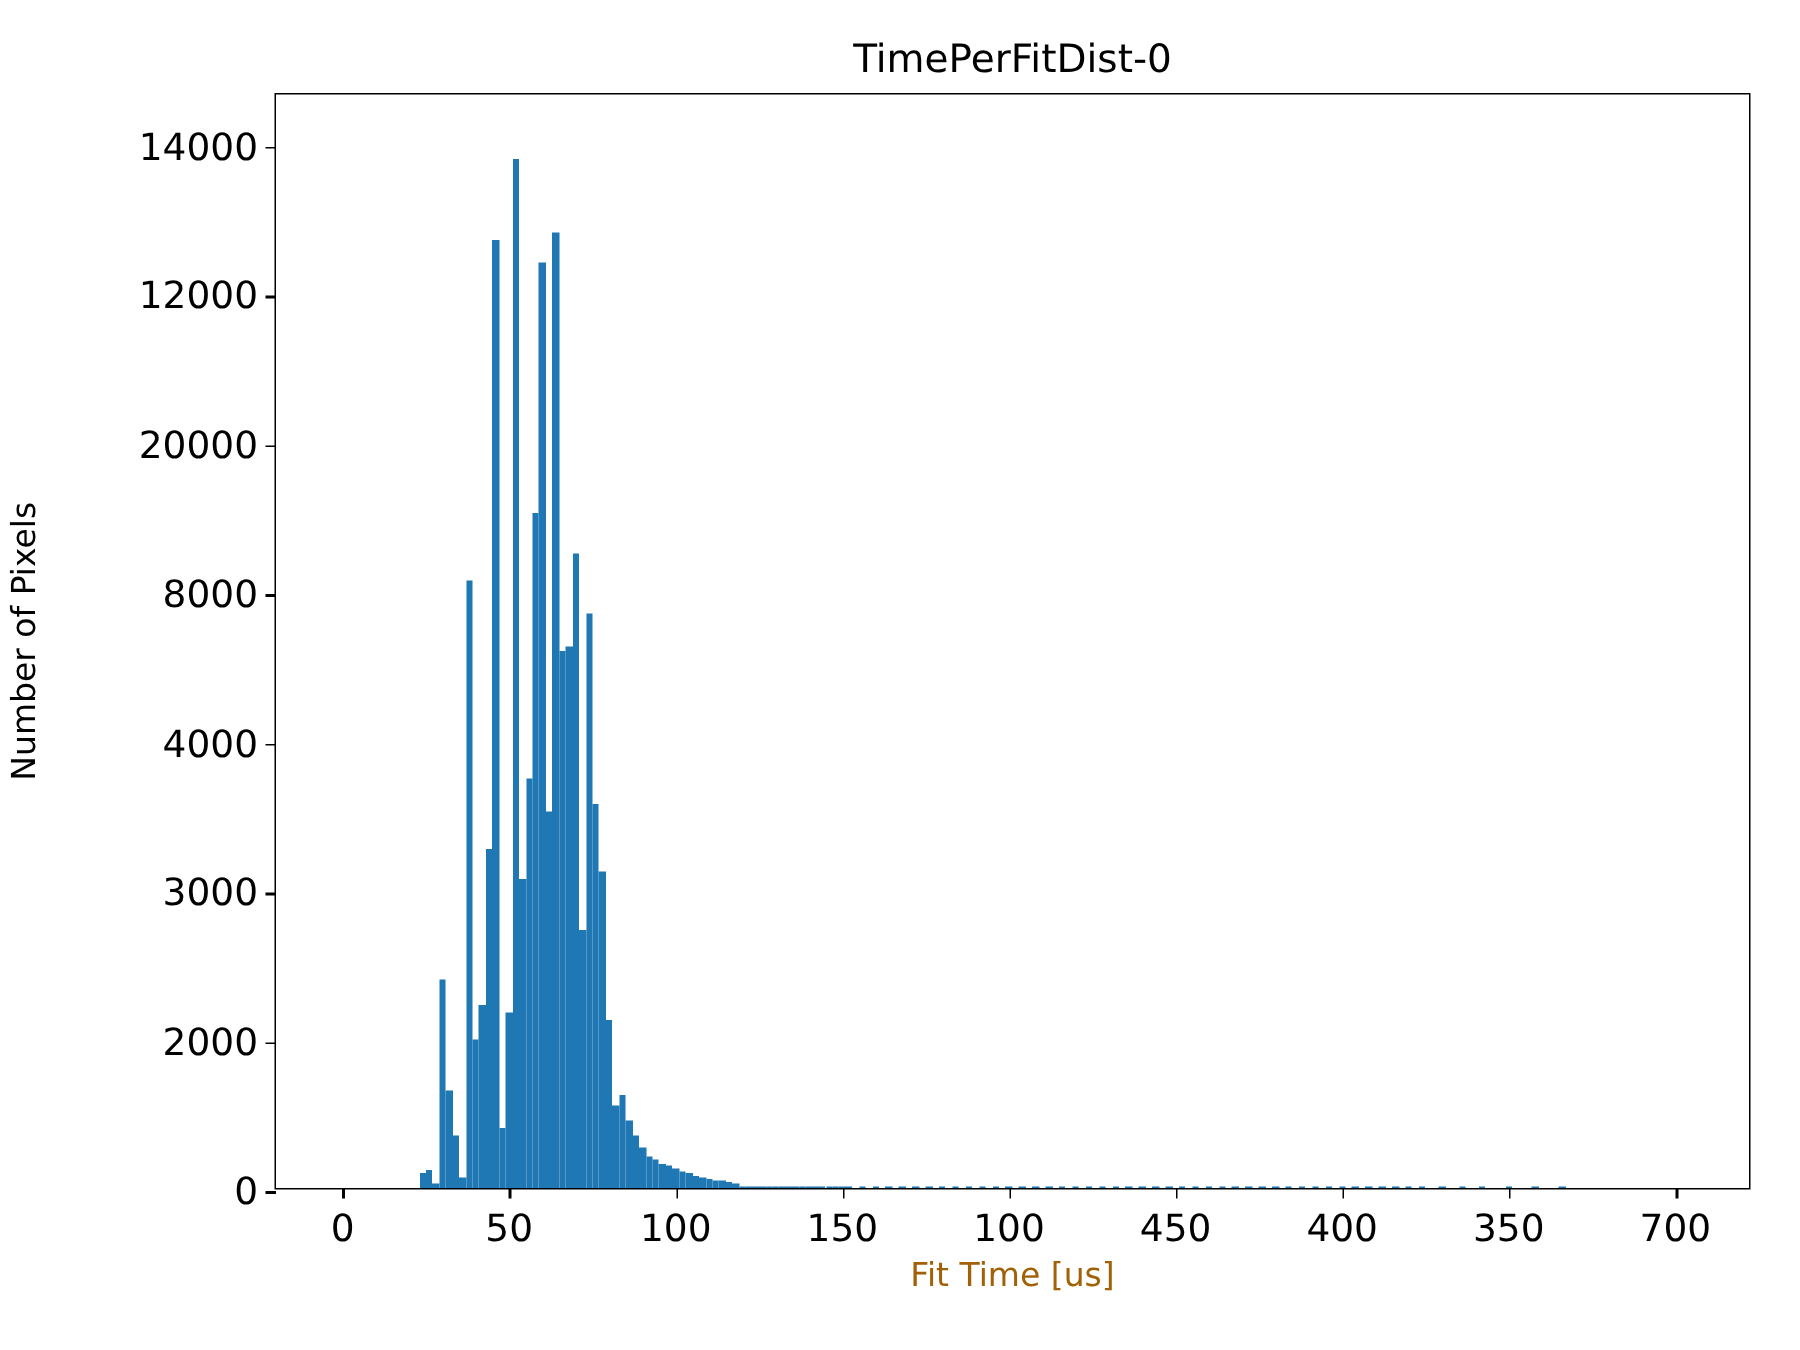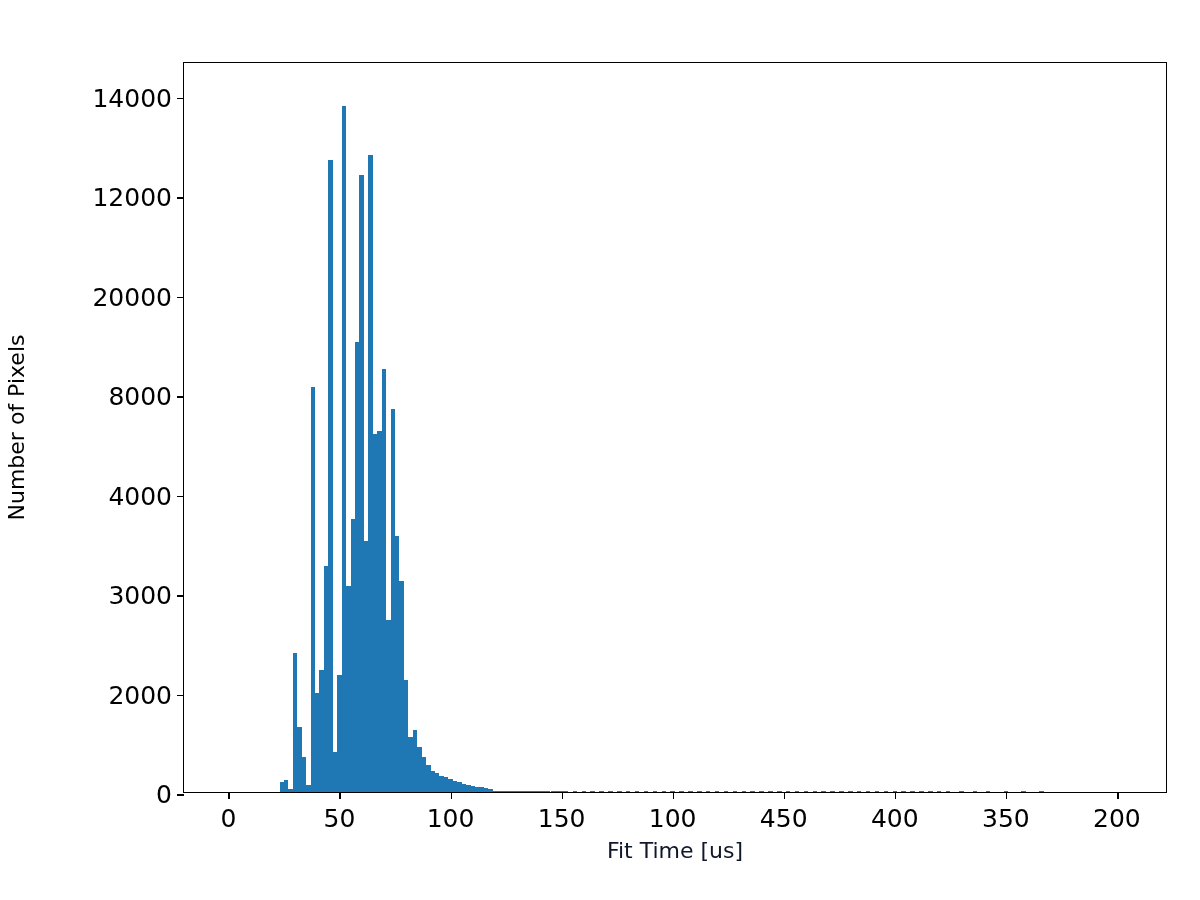--- a/index.html
+++ b/index.html
@@ -99,21 +99,21 @@
     white-space: nowrap;
     transform: translateX(-50%);
   }
   #xlabel {
     position: absolute;
     left: 183px;
     top: 838px;
     width: 984px;
     text-align: center;
     font-size: 22px;
-    color: #0f172a;
+    color: #a16207;
     white-space: nowrap;
   }
   #ylabel {
     position: absolute;
     left: 0px;
     top: 62px;
     height: 731px;
     width: 34px;
     display: flex;
     align-items: center;
@@ -125,20 +125,21 @@
     white-space: nowrap;
     transform: rotate(-90deg);
     display: inline-block;
   }
 </style>
 </head>
 <body>
 
 <div id="figure">
 
+  <div id="chart-title">TimePerFitDist-0</div>
 
   <div id="ylabel">
     <span>Number of Pixels</span>
   </div>
 
   <div id="plot-area">
     <div id="bars-layer">
         <div class="bar" style="left: 95.5124px; width: 4.44244px; height: 9.94558px; background: rgb(31, 119, 180);"></div>
         <div class="bar" style="left: 99.9549px; width: 4.44244px; height: 12.432px; background: rgb(31, 119, 180);"></div>
         <div class="bar" style="left: 104.397px; width: 4.44244px; height: 2.98367px; background: rgb(31, 119, 180);"></div>
@@ -316,20 +317,20 @@
         <div class="xtick" style="left: 710.79px;">
           <div class="xtick-mark"></div>
           <div class="xtick-label">400</div>
         </div>
         <div class="xtick" style="left: 821.851px;">
           <div class="xtick-mark"></div>
           <div class="xtick-label">350</div>
         </div>
         <div class="xtick" style="left: 932.912px;">
           <div class="xtick-mark"></div>
-          <div class="xtick-label">200</div>
+          <div class="xtick-label">700</div>
         </div>
       </div>
   </div>
 
   <div id="xlabel">Fit Time [us]</div>
 
 </div>
 
 </body></html>

